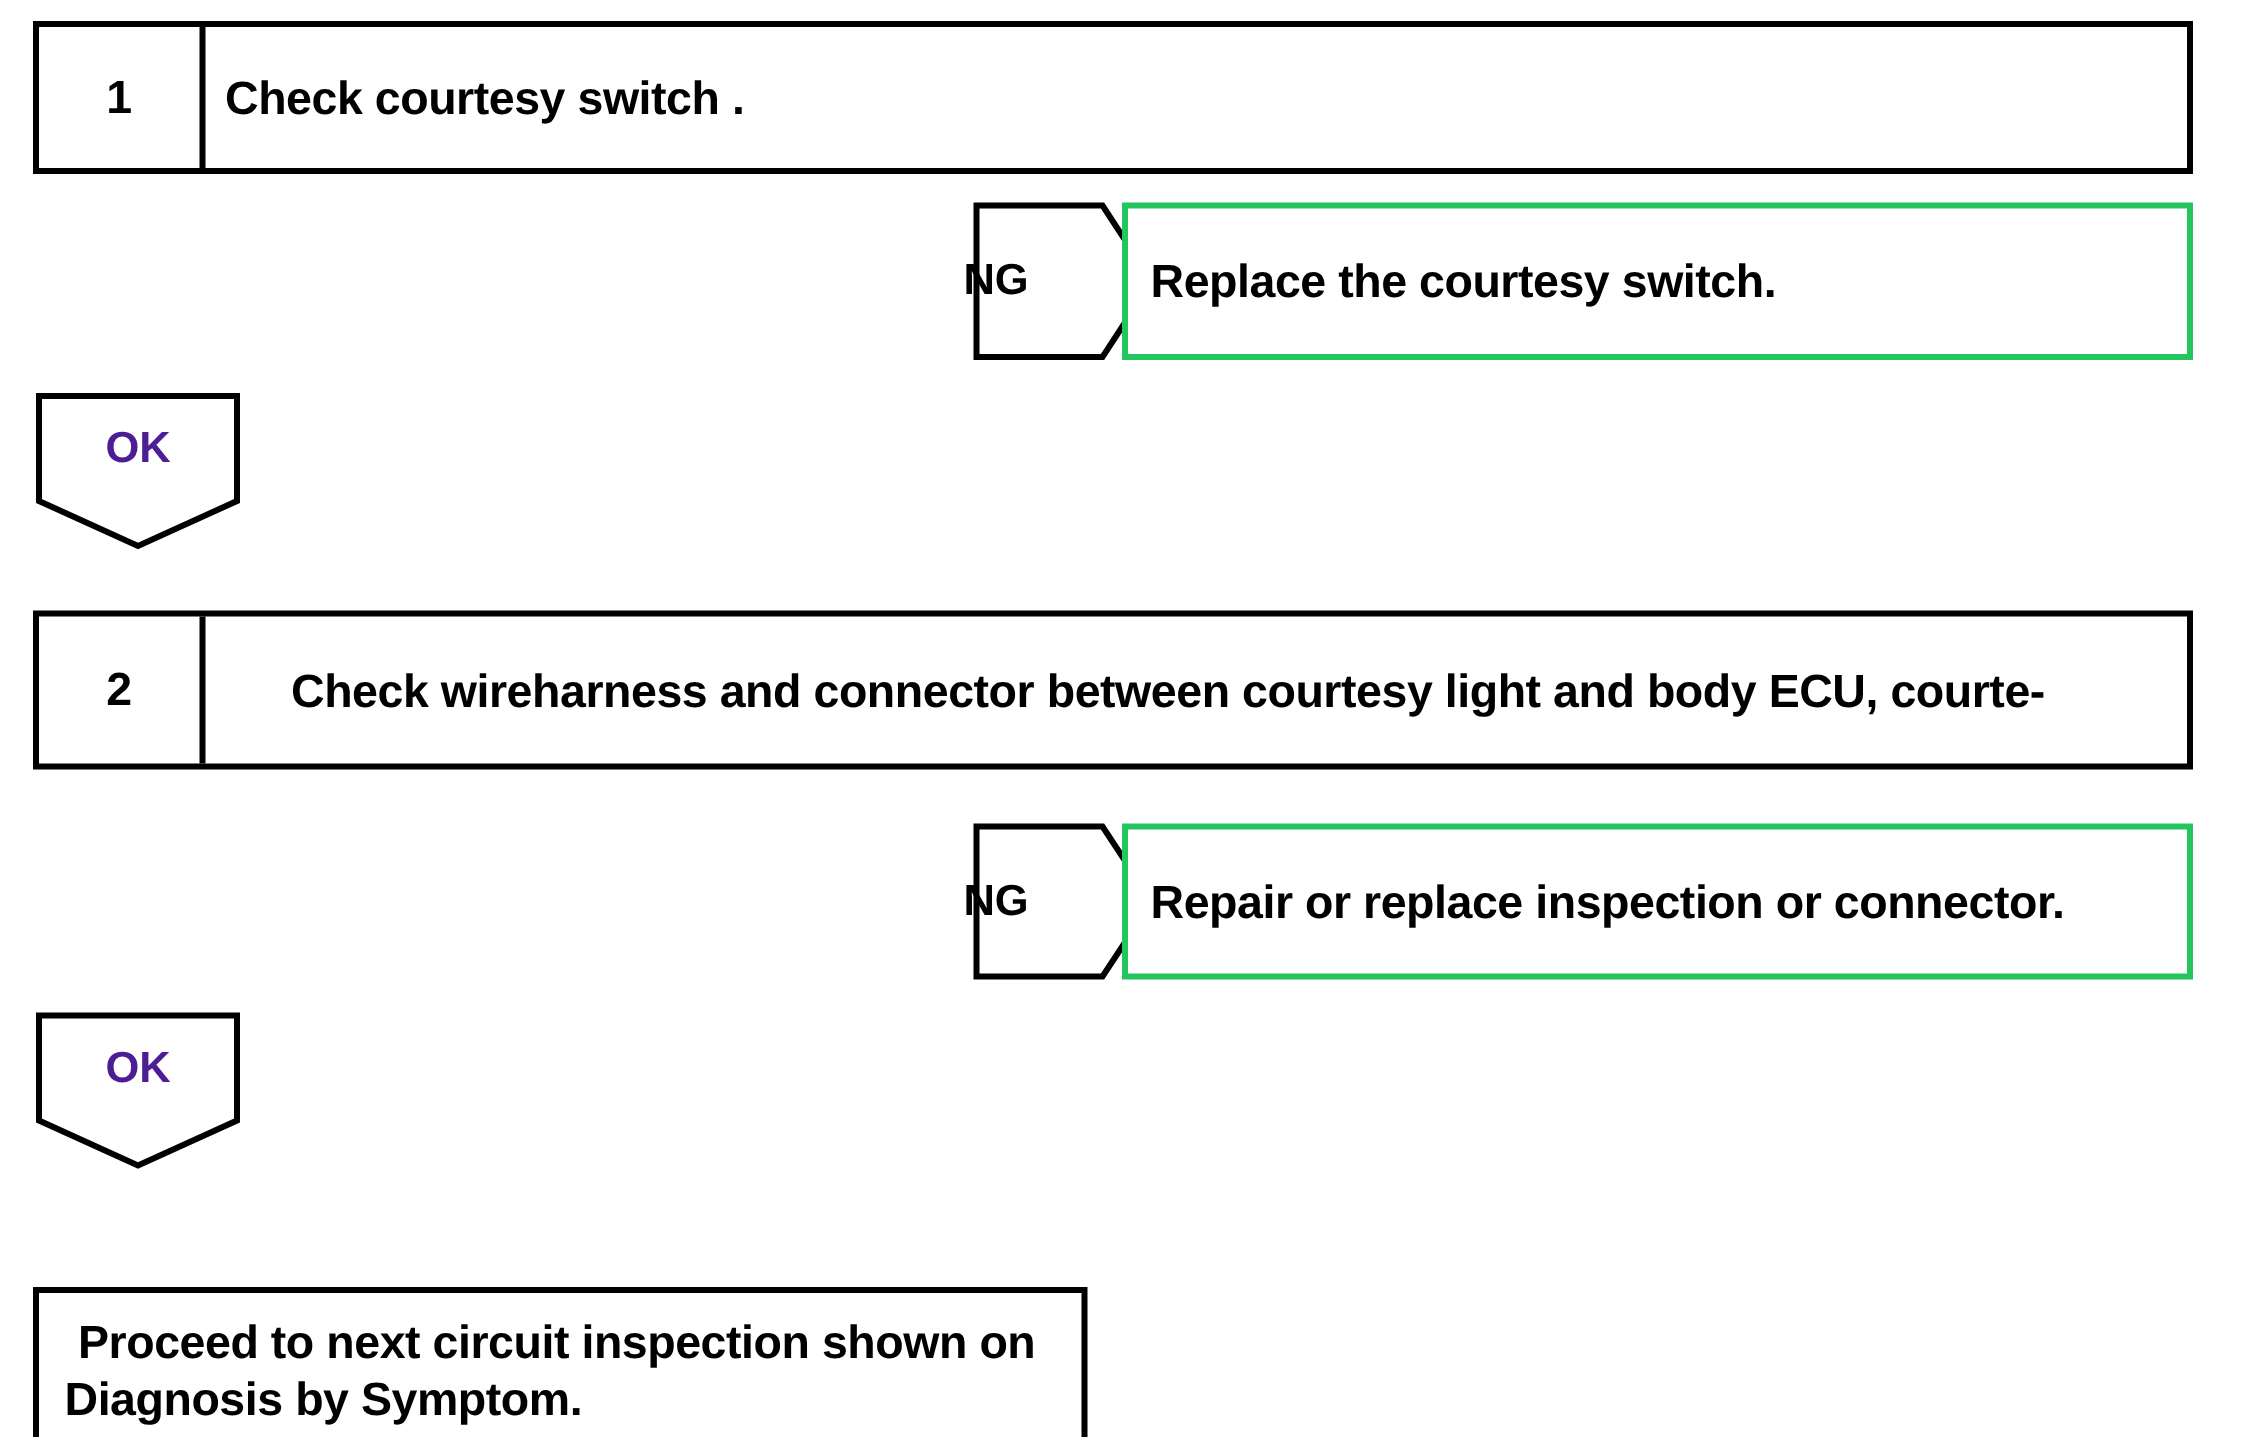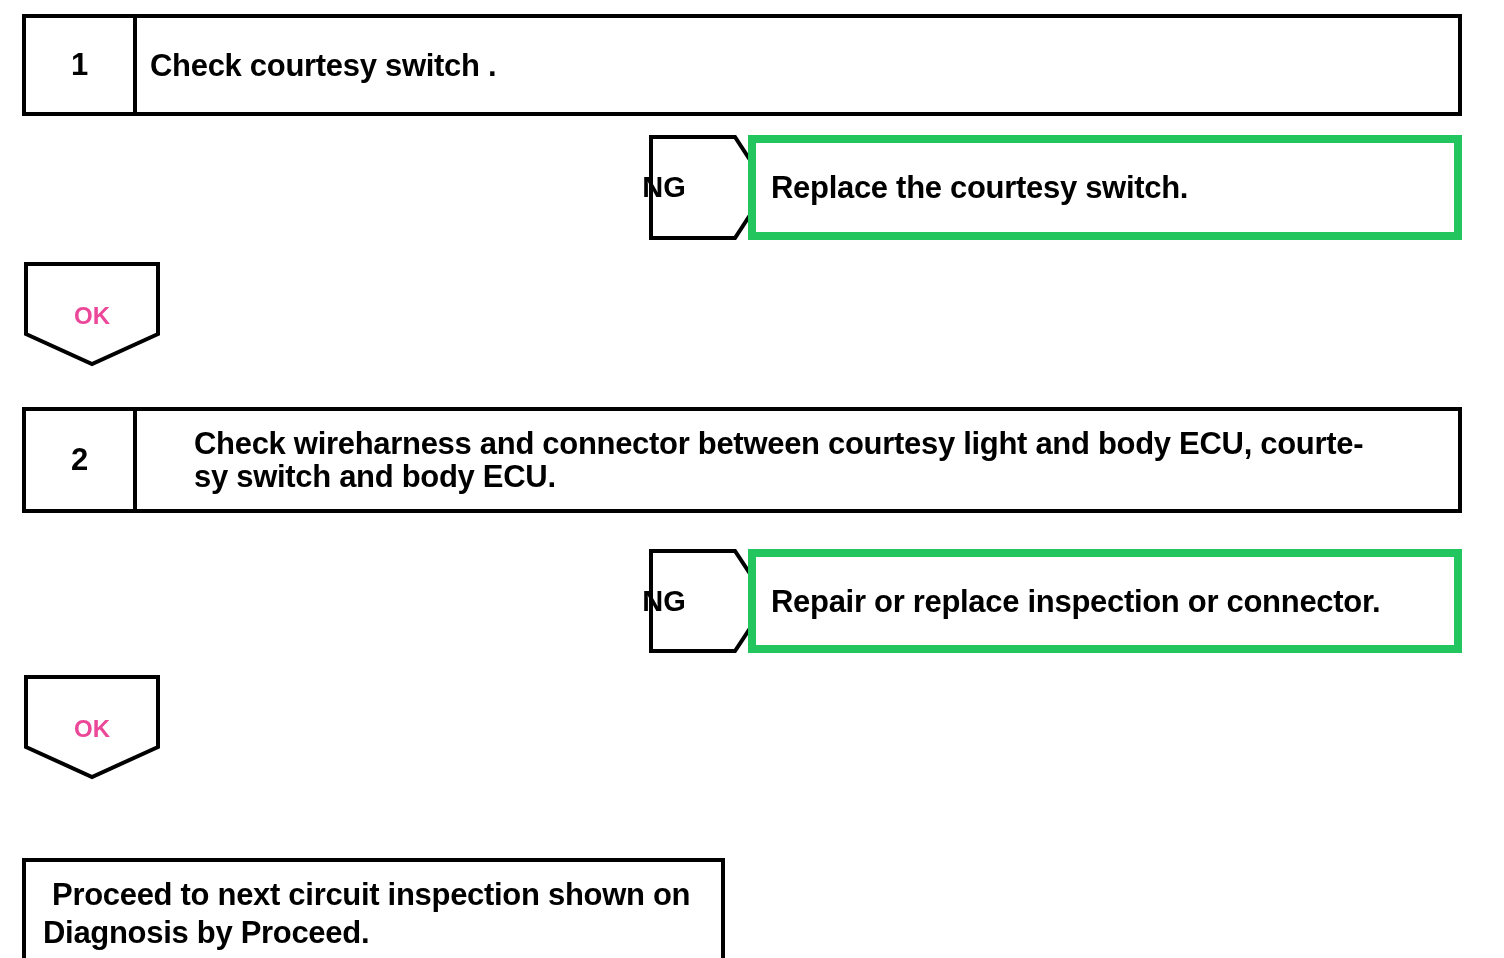--- a/index.html
+++ b/index.html
@@ -52,21 +52,21 @@
     color: #000000;
     letter-spacing: -0.3px;
     white-space: pre-wrap;
     border-radius: 18px;
   }
 
   
   .result-box {
     position: absolute;
     box-sizing: border-box;
-    border: 8px solid #22c55e;
+    border: 4px solid #22c55e;
     background: #ffffff;
     display: flex;
     align-items: center;
     font-size: 31px;
     font-weight: bold;
     line-height: 33px;
     color: #000000;
     letter-spacing: -0.3px;
     padding-left: 15px;
     padding-right: 10px;
@@ -100,30 +100,30 @@
   
   .ok-arrow {
     position: absolute;
   }
   .ok-arrow svg {
     display: block;
     overflow: visible;
   }
   .ok-arrow .arrow-label {
     position: absolute;
-    top: 17px;
+    top: 0;
     left: 0;
     width: 100%;
     height: 74px;
     display: flex;
     align-items: center;
     justify-content: center;
-    font-size: 24px;
+    font-size: 29px;
     font-weight: bold;
-    color: #ec4899;
+    color: #4c1d95;
     letter-spacing: 0px;
   }
 
   
   .proceed-box {
     position: absolute;
     box-sizing: border-box;
     border: 4px solid #000000;
     background: #ffffff;
     font-size: 31px;
@@ -160,21 +160,20 @@
     <svg width="136" height="104" viewBox="0 0 136 104" aria-hidden="true">
       <polygon points="2,2 134,2 134,72 68,102 2,72" fill="#ffffff" stroke="#000000" stroke-width="4" stroke-linejoin="miter"></polygon>
     </svg>
     <div class="arrow-label">OK</div>
   </div>
 
   <div class="step-box" style="left:22px; top:407px; width:1440px; height:106px;">
     <div class="step-num">2</div>
     <div class="step-text" style="flex-direction:column; align-items:flex-start; justify-content:center;margin-left:44px;">
       <span style="display:block;">Check wireharness and connector between courtesy light and body ECU, courte-</span>
-      <span style="display:block;">sy switch and body ECU.</span>
     </div>
   </div>
 
   <div class="ng-arrow" style="left:621px; top:549px; width:121px; height:104px;">
     <svg width="121" height="104" viewBox="0 0 121 104" aria-hidden="true">
       <polygon points="2,2 86,2 119,52 86,102 2,102" fill="#ffffff" stroke="#000000" stroke-width="4" stroke-linejoin="miter"></polygon>
     </svg>
     <div class="arrow-label">NG</div>
   </div>
 
@@ -182,16 +181,16 @@
 
   <div class="ok-arrow" style="left:24px; top:675px; width:136px; height:104px;">
     <svg width="136" height="104" viewBox="0 0 136 104" aria-hidden="true">
       <polygon points="2,2 134,2 134,72 68,102 2,72" fill="#ffffff" stroke="#000000" stroke-width="4" stroke-linejoin="miter"></polygon>
     </svg>
     <div class="arrow-label">OK</div>
   </div>
 
   <div class="proceed-box" style="left:22px; top:830px; width:703px; height:107px;">
     <span class="proceed-line-1">Proceed to next circuit inspection shown on</span>
-    <span class="proceed-line-2">Diagnosis by Proceed.</span>
+    <span class="proceed-line-2">Diagnosis by Symptom.</span>
   </div>
 
 </div>
 
 </body></html>

